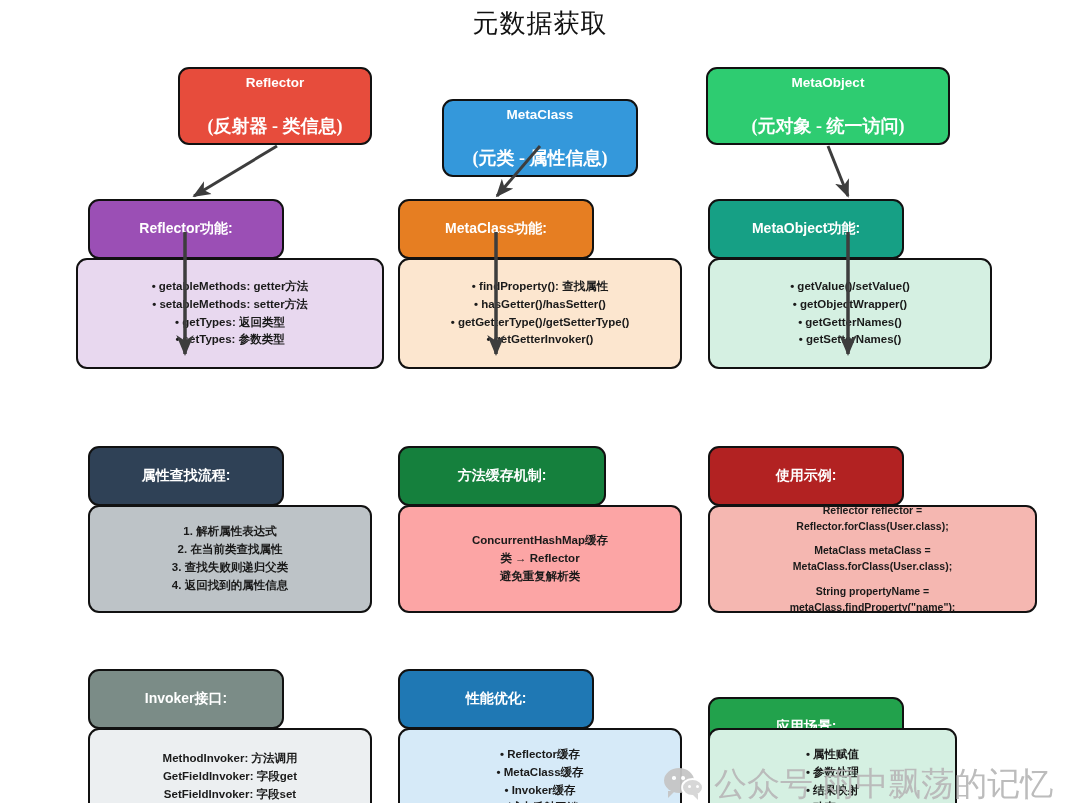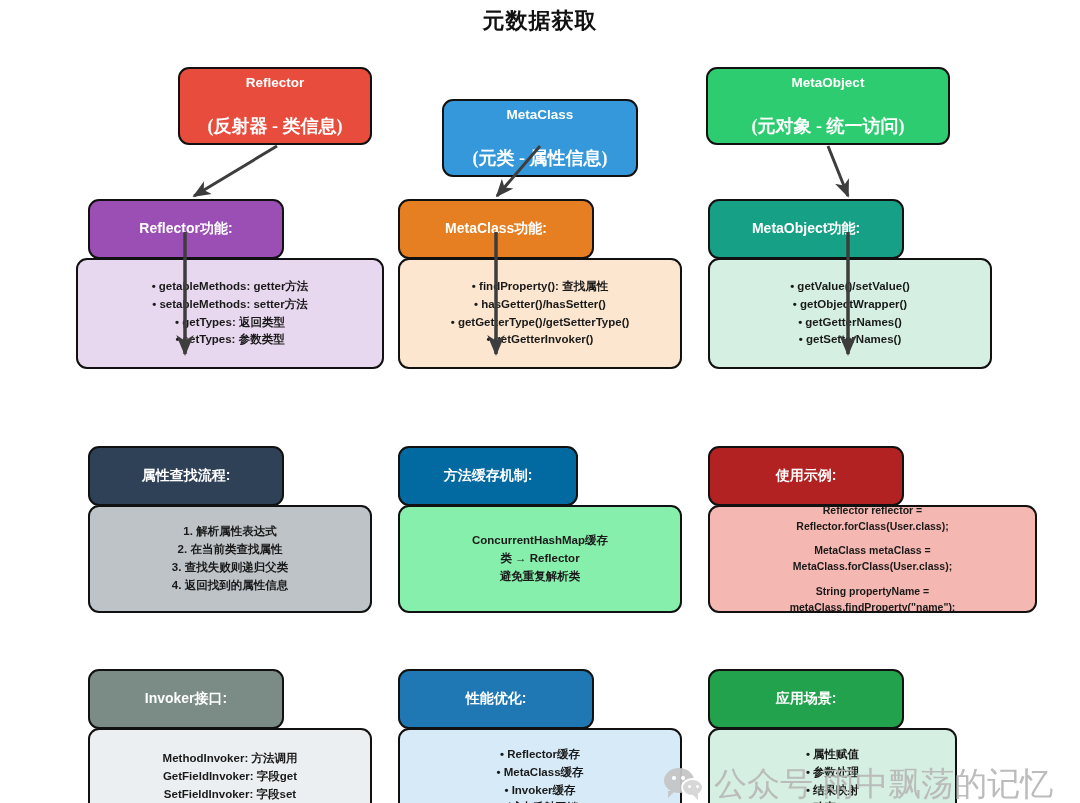--- a/index.html
+++ b/index.html
@@ -16,22 +16,22 @@
     height: 803px;
     background: #ffffff;
   }
 
   
   .page-title {
     position: absolute;
     left: 0; top: 6px;
     width: 1080px;
     text-align: center;
-    font-size: 22px;
-    font-weight: bold;
+    font-size: 26px;
+    font-weight: normal;
     color: #111111;
     letter-spacing: 1px;
   }
 
   
   .abs { position: absolute; }
 
   
   .top-box {
     border: 2.5px solid #111111;
@@ -201,22 +201,22 @@
   <div class="abs card-header" style="left:88px; top:446px; width:196px; height:60px; background:#2f4156;">属性查找流程:</div>
   <div class="abs card-body" style="left:88px; top:505px; width:284px; height:108px; background:#bdc3c7;">
     <div class="lines">
       <div>1. 解析属性表达式</div>
       <div>2. 在当前类查找属性</div>
       <div>3. 查找失败则递归父类</div>
       <div>4. 返回找到的属性信息</div>
     </div>
   </div>
 
-  <div class="abs card-header" style="left:398px; top:446px; width:180px; height:60px; background:#0369a1;">方法缓存机制:</div>
-  <div class="abs card-body" style="left:398px; top:505px; width:284px; height:108px; background:#86efac;">
+  <div class="abs card-header" style="left:398px; top:446px; width:208px; height:60px; background:#15803d;">方法缓存机制:</div>
+  <div class="abs card-body" style="left:398px; top:505px; width:284px; height:108px; background:#fca5a5;">
     <div class="lines">
       <div>ConcurrentHashMap缓存</div>
       <div>类 → Reflector</div>
       <div>避免重复解析类</div>
     </div>
   </div>
 
   <div class="abs card-header" style="left:708px; top:446px; width:196px; height:60px; background:#b22222;">使用示例:</div>
   <div class="abs card-body" style="left:708px; top:505px; width:329px; height:108px; background:#f5b7b1; font-size:10.5px; line-height:1.5;">
     <div class="lines">
@@ -243,21 +243,21 @@
   <div class="abs card-header" style="left:398px; top:669px; width:196px; height:60px; background:#1f78b4;">性能优化:</div>
   <div class="abs card-body" style="left:398px; top:728px; width:284px; height:108px; background:#d6eaf8; align-items:flex-start; padding-top:16px;">
     <div class="lines">
       <div>• Reflector缓存</div>
       <div>• MetaClass缓存</div>
       <div>• Invoker缓存</div>
       <div>• 减少反射开销</div>
     </div>
   </div>
 
-  <div class="abs card-header" style="left:708px; top:669px; width:196px; height:60px; background:#22a24c;">应用场景:</div>
+  <div class="abs card-header" style="left:708px; top:697px; width:196px; height:60px; background:#22a24c;">应用场景:</div>
   <div class="abs card-body" style="left:708px; top:728px; width:249px; height:108px; background:#d5f0e2; align-items:flex-start; padding-top:16px;">
     <div class="lines">
       <div>• 属性赋值</div>
       <div>• 参数处理</div>
       <div>• 结果映射</div>
       <div>• 动态SQL</div>
     </div>
   </div>
 
   <svg id="arrows" viewBox="0 0 1080 803">

